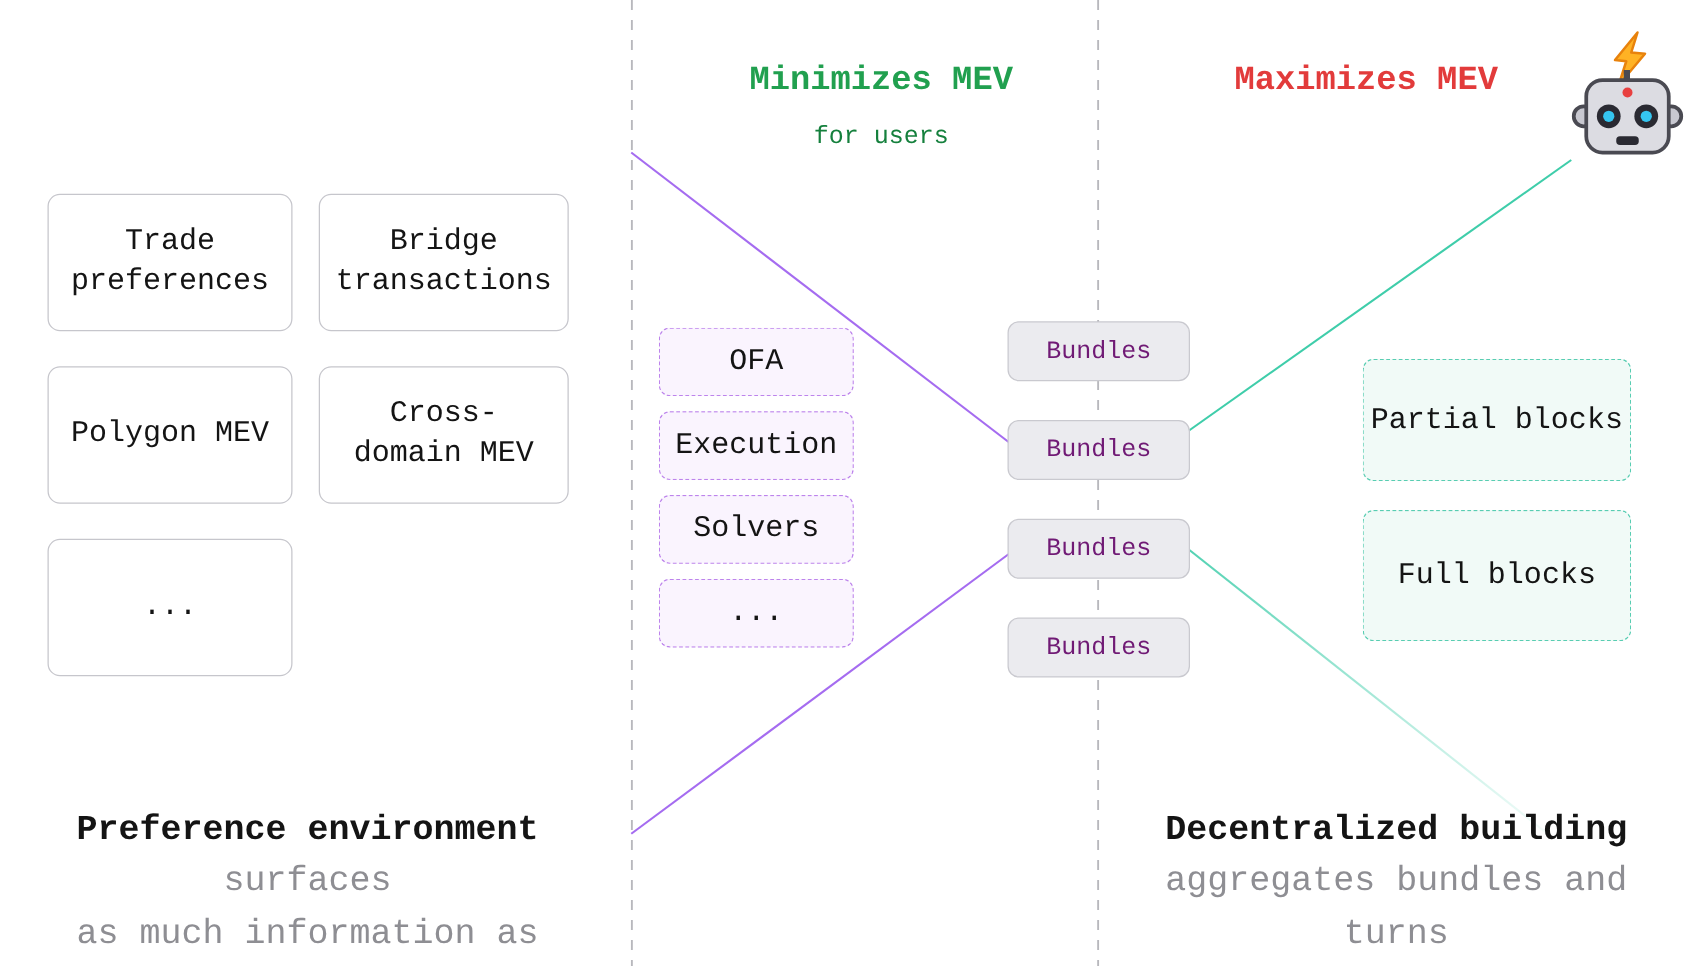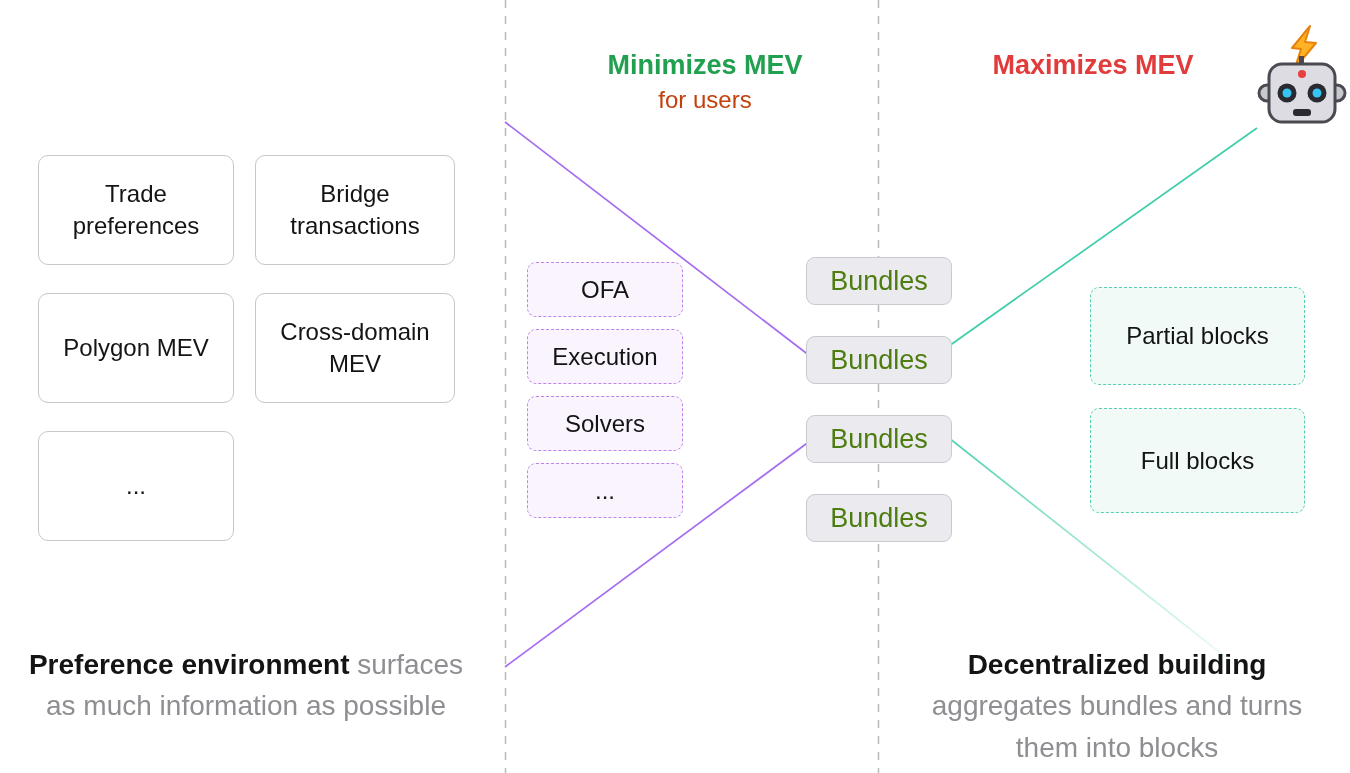--- a/index.html
+++ b/index.html
@@ -1,18 +1,18 @@
 <!DOCTYPE html>
 <html><head>
 <meta charset="utf-8">
 <style>
   * { margin: 0; padding: 0; box-sizing: border-box; }
   html, body { background: #ffffff; }
   body { font-family: "Liberation Sans", sans-serif; }
-  .canvas { position: relative; width: 1350px; height: 773px; background: #ffffff; overflow: hidden; }
+  .canvas { position: relative; width: 1350px; height: 773px; background: #ffffff; overflow: hidden; font-family: Liberation Mono, monospace; }
 
   .layer { position: absolute; left: 0; top: 0; }
   .sep    { stroke: #b8b8bd; stroke-width: 1.5; stroke-dasharray: 8 8; }
   .purple { stroke: #a56cf0; stroke-width: 1.7; }
   .teal   { stroke: #3fcdaa; stroke-width: 1.7; }
 
   .pref-grid { position: absolute; left: 38px; top: 155px; display: grid;
                grid-template-columns: 196px 200px; gap: 28px 21px; }
   .pref-box { height: 110px; background: #ffffff; border: 1.5px solid #c6c6cc; border-radius: 10px;
               display: flex; align-items: center; justify-content: center; text-align: center;
@@ -21,35 +21,35 @@
   .market-col { position: absolute; left: 527px; top: 262px; width: 156px;
                 display: flex; flex-direction: column; gap: 12px; }
   .market-box { height: 55px; border: 1.5px dashed #bd84ec; border-radius: 9px; background: #faf4fe;
                 display: flex; align-items: center; justify-content: center;
                 font-size: 24px; color: #141414; }
 
   .bundles-col { position: absolute; left: 806px; top: 257px; width: 146px;
                  display: flex; flex-direction: column; gap: 31px; }
   .bundle-box { height: 48px; background: #ebebef; border: 1.5px solid #c9c9cf; border-radius: 9px;
                 display: flex; align-items: center; justify-content: center;
-                font-size: 27px; color: #4d7c0f; }
+                font-size: 20px; color: #701a75; }
 
   .block-box { position: absolute; border: 1.5px dashed #58cdb2; border-radius: 9px; background: #f1faf7;
                display: flex; align-items: center; justify-content: center;
                font-size: 24px; color: #141414; }
   .block-partial { left: 1090px; top: 287px; width: 215px; height: 98px; }
   .block-full    { left: 1090px; top: 408px; width: 215px; height: 105px; }
 
   .header { position: absolute; text-align: center; width: 350px; }
   .header-min { left: 530px; top: 48px; }
   .header-max { left: 918px; top: 48px; }
   .header-title { font-size: 27px; font-weight: 700; line-height: 1.3; }
   .header-title.green { color: #21a04f; }
   .header-title.red   { color: #e23b3b; }
-  .header-sub { font-size: 24px; color: #c2410c; margin-top: 3px; }
+  .header-sub { font-size: 20px; color: #15803d; margin-top: 15px; }
 
   .caption { position: absolute; text-align: center; font-size: 28px; line-height: 1.48; color: #8e8e93; }
   .caption .bold { color: #141414; font-weight: 700; }
   .cap-pref  { left: 20px;  top: 644px; width: 452px; }
   .cap-exec  { left: 510px; top: 644px; width: 375px; }
   .cap-build { left: 913px; top: 644px; width: 408px; }
 
   .robot { position: absolute; left: 1256px; top: 24px; }
 </style>
 </head>

